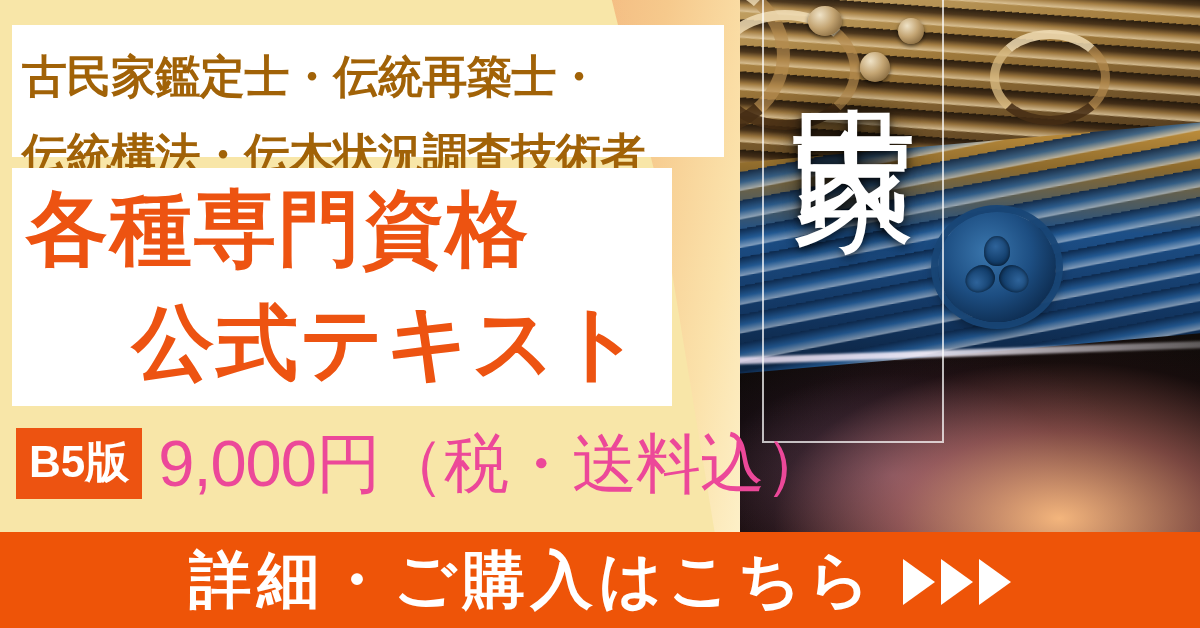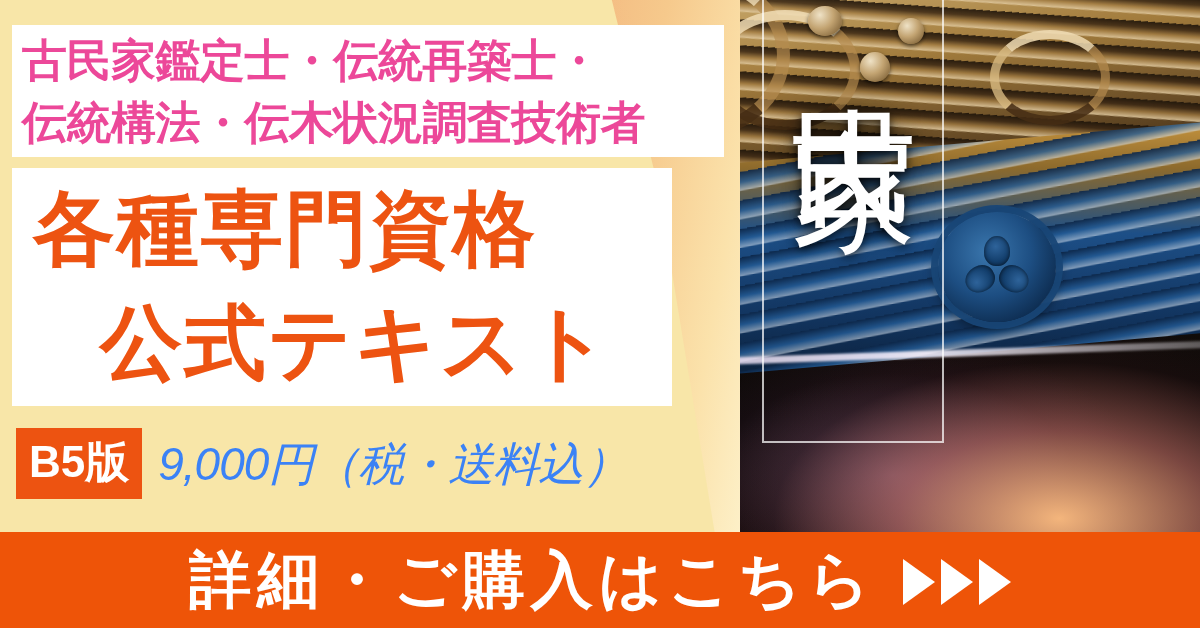--- a/index.html
+++ b/index.html
@@ -175,71 +175,71 @@
     clip-path: polygon(0% 0%, 0% 100%, 94.2% 100%, 86.5% 34%, 80.5% 0%);
   }
 
   
   .white-box-1 {
     position: absolute;
     left: 12px; top: 25px; width: 712px; height: 132px;
     background: #ffffff;
   }
   .white-box-1 .line {
-    color: #ec4899;
+    color: #a16207;
     font-weight: 700;
     font-size: 45px;
     line-height: 62px;
     letter-spacing: -0.5px;
     padding-left: 10px;
     white-space: nowrap;
+    margin-top: 16px;
   }
   .white-box-1 .l1 { padding-top: 5px; }
 
   .white-box-2 {
     position: absolute;
     left: 12px; top: 168px; width: 660px; height: 238px;
     background: #ffffff;
   }
   .white-box-2 .big {
     color: #ed5311;
     font-weight: 700;
     font-size: 82px;
     line-height: 114px;
     letter-spacing: 2px;
     white-space: nowrap;
   }
-  .white-box-2 .big-1 { padding-left: 21px; padding-top: 4px; }
-  .white-box-2 .big-2 { padding-left: 88px; }
+  .white-box-2 .big-1 { padding-left: 14px; padding-top: 4px; }
+  .white-box-2 .big-2 { padding-left: 120px; }
 
   
   .price-row {
     position: absolute;
     left: 16px; top: 428px;
     display: flex;
     align-items: center;
     gap: 16px;
   }
   .badge {
     background: #ed5311;
     color: #ffffff;
     font-weight: 700;
     font-size: 44px;
     line-height: 1;
     padding: 12px 13px 15px 13px;
     white-space: nowrap;
     letter-spacing: 0px;
   }
   .price-text {
-    color: #3b82f6;
-    font-size: 46px;
+    color: #ec4899;
+    font-size: 65px;
     line-height: 1;
     white-space: nowrap;
     letter-spacing: -1px;
-    font-style: italic;
   }
 
   
   .cta-bar {
     position: absolute;
     left: 0; top: 532px; width: 1200px; height: 96px;
     background: #ee5408;
     display: flex;
     align-items: center;
     justify-content: center;

